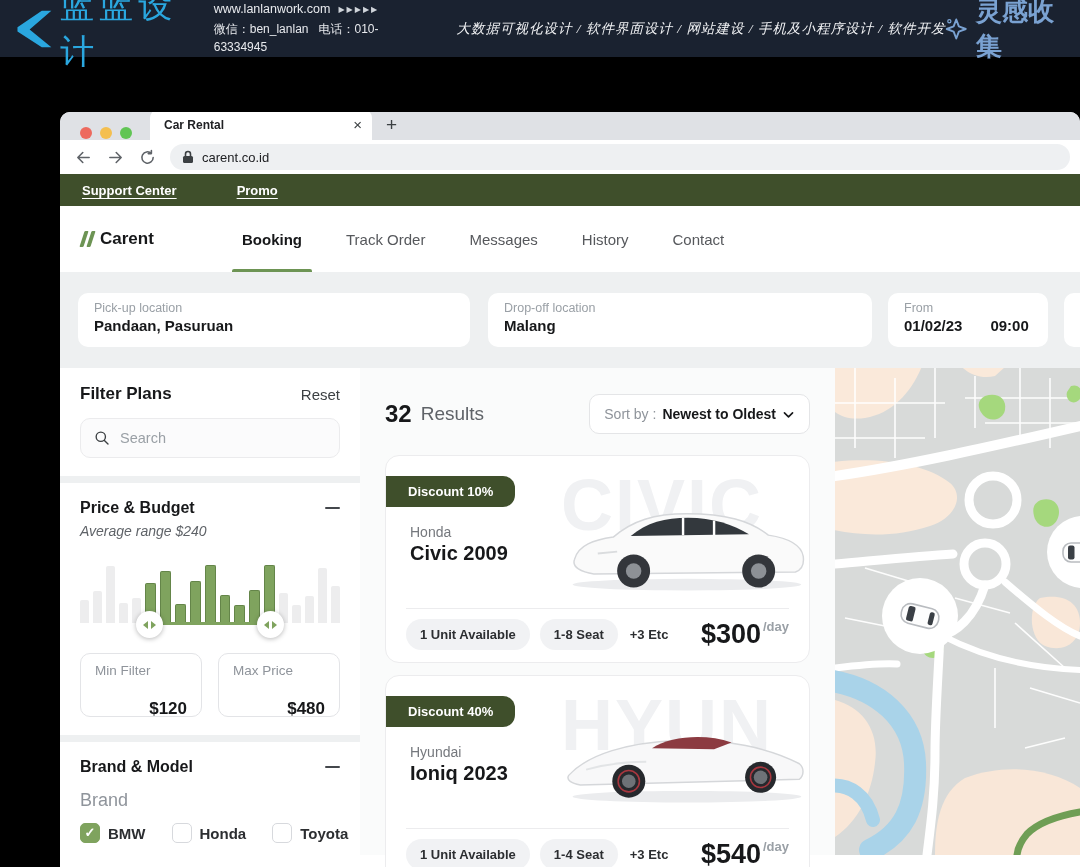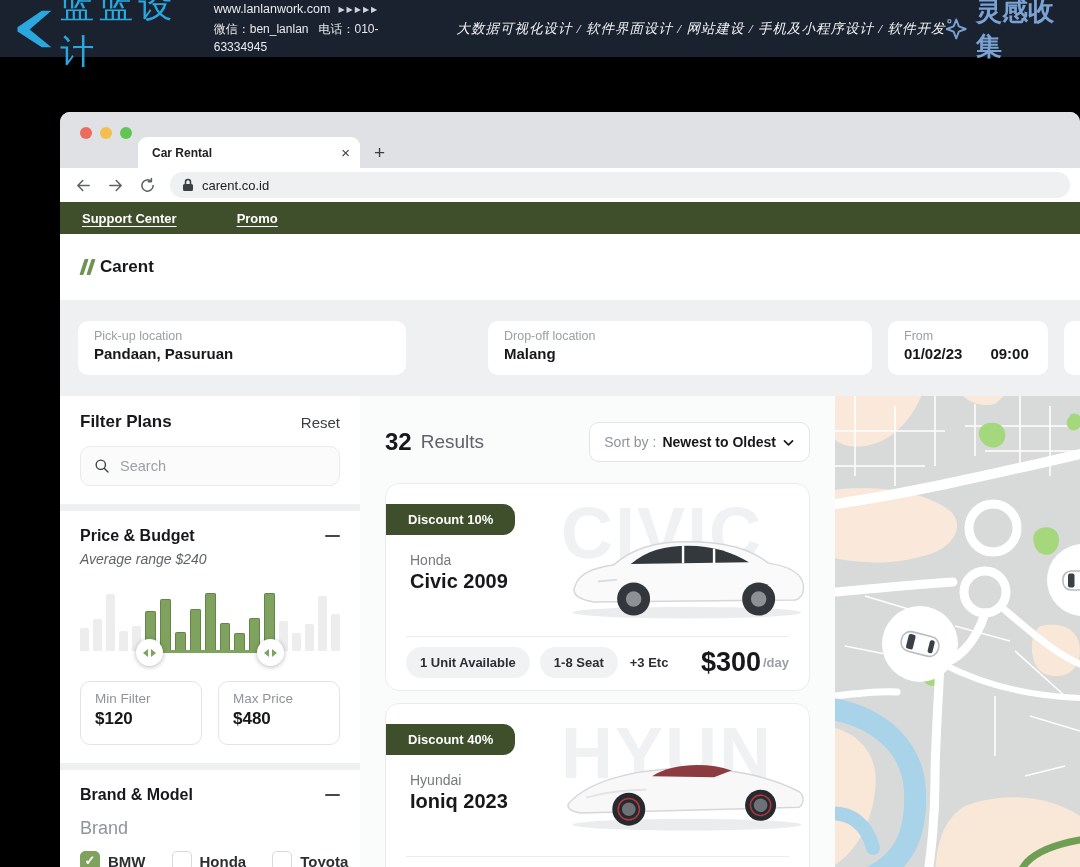--- a/index.html
+++ b/index.html
@@ -16,21 +16,21 @@
   .banner-arrows { color:#cfd4da; font-size:8px; letter-spacing:2px; }
   .banner-services { margin-left:52px; color:#f2f3f5; font-size:13.5px; font-style:italic;
                      font-family:"Liberation Serif", serif; letter-spacing:1px; white-space:nowrap; }
   .banner-right { margin-left:auto; display:flex; align-items:center; gap:8px;
                   color:var(--collect-blue,#7aa2d2); font-family:"Liberation Serif", serif;
                   font-size:26px; font-weight:700; }
 
   
   .browser { position:absolute; left:60px; top:112px; width:1020px; height:755px;
              border-radius:10px 10px 0 0; overflow:hidden; background:#fff; }
-  .tabbar { height:56px; background:#dfe1e5; display:flex; align-items:flex-end; padding:0 0 0 18px; position:relative; }
+  .tabbar { height:28px; background:#dfe1e5; display:flex; align-items:flex-end; padding:0 0 0 30px; position:relative; }
   .traffic { display:flex; gap:8px; align-items:center; position:absolute; left:20px; top:15px; }
   .dot { width:12px; height:12px; border-radius:50%; }
   .dot.r{ background:#ed6a5e; } .dot.y{ background:#f4bf4f; } .dot.g{ background:#61c554; }
   .tab { margin-left:60px; width:222px; height:31px; background:#fff; border-radius:9px 9px 0 0;
          display:flex; align-items:center; padding:0 10px 0 14px; font-size:12px; font-weight:700; color:#202124; }
   .tab .tab-close { margin-left:auto; font-size:15px; font-weight:400; color:#3c4043; cursor:default; }
   .newtab { margin:0 0 6px 14px; font-size:19px; color:#3c4043; line-height:1; }
   .addressbar { height:34px; background:#fff; display:flex; align-items:center; padding:0 10px 0 14px; gap:14px; }
   .nav-ic { width:18px; height:18px; display:flex; align-items:center; justify-content:center; }
   .urlpill { flex:1; height:26px; background:#eef0f2; border-radius:14px; display:flex; align-items:center;
@@ -47,21 +47,21 @@
   .menu .item { position:relative; font-size:15px; color:#56585c; height:66px; display:flex; align-items:center; }
   .menu .item.active { color:#17181a; font-weight:800; }
   .menu .item.active::after { content:""; position:absolute; left:-10px; right:-10px; bottom:0; height:3px;
                               background:var(--green-mid,#6d9454); border-radius:2px 2px 0 0; }
 
   
   .searchstrip { position:relative; height:96px; background:#eef0f1; }
   .sfield { position:absolute; top:21px; height:54px; background:#fff; border-radius:10px; padding:8px 16px; }
   .sfield .lab { font-size:12.5px; color:#9aa0a6; }
   .sfield .val { font-size:15px; font-weight:700; color:#17181a; margin-top:2px; display:flex; gap:28px; }
-  .f1 { left:18px;  width:328px; }
+  .f1 { left:18px;  width:392px; }
   .f2 { left:428px; width:384px; }
   .f3 { left:828px; width:160px; }
   .f4 { left:1004px; width:160px; }
 
   
   .content { display:flex; height:487px; background:#fafbfb; }
   aside.filters { width:300px; background:#fff; flex:none; }
   .fsection { padding:16px 20px 18px; background:#fff; }
   .fdivider { height:7px; background:#eef0f1; }
   .fp-row { display:flex; align-items:center; justify-content:space-between; }
@@ -81,21 +81,21 @@
   .hist-base { position:absolute; left:26.5%; right:26.5%; bottom:-2px; height:3px; background:var(--green-hist,#7fa35e); }
   .handle { position:absolute; bottom:-15px; width:27px; height:27px; border-radius:50%; background:#fff;
             box-shadow:0 1px 5px rgba(0,0,0,.28); display:flex; align-items:center; justify-content:center; gap:3px; }
   .handle.min { left:calc(26.5% - 13px); } .handle.max { left:calc(73.5% - 14px); }
   .tri { width:0; height:0; border-top:4px solid transparent; border-bottom:4px solid transparent; }
   .tri.l { border-right:5px solid var(--green-hist,#7fa35e); }
   .tri.r { border-left:5px solid var(--green-hist,#7fa35e); }
   .minmax { display:flex; gap:16px; margin-top:30px; }
   .mbox { width:122px; height:64px; border:1px solid #e3e4e7; border-radius:10px; padding:9px 14px; background:#fff; }
   .mbox .lab { font-size:13.5px; color:#8f949b; }
-  .mbox .val { font-size:17px; font-weight:800; color:#17181a; margin-top:3px; }
+  .mbox .val { font-size:17px; font-weight:800; color:#17181a; margin-top:21px;text-align:right; }
   .brand-lab { font-size:18px; color:#8f949b; margin-top:14px; }
   .brand-row { display:flex; gap:26px; margin-top:12px; }
   .brand-option { display:flex; align-items:center; gap:8px; font-size:15px; font-weight:600; color:#2c2e31; }
   .cb { width:20px; height:20px; border:1.5px solid #d7d9dd; border-radius:5px; background:#fff; position:relative; }
   .cb.checked { background:var(--green-hist,#7fa35e); border-color:var(--green-hist,#7fa35e); }
   .cb.checked::after { content:"\2713"; position:absolute; left:3.5px; top:0.5px; color:#fff; font-size:13px; font-weight:700; }
 
   
   main.results { flex:1; padding:26px 25px 0; }
   .res-head { display:flex; align-items:center; }
@@ -111,21 +111,21 @@
                letter-spacing:2px; white-space:nowrap; }
   .badge { position:absolute; left:0; top:20px; background:var(--green-dark,#3f4f2b); color:#fff;
            font-size:13px; font-weight:700; padding:8px 22px; border-radius:0 12px 12px 0; }
   .car-brand { position:absolute; left:24px; top:68px; font-size:14px; color:#75787d; }
   .car-model { position:absolute; left:24px; top:86px; font-size:20px; font-weight:800; color:#17181a; }
   .car-img { position:absolute; right:-2px; top:28px; }
   .card-div { position:absolute; left:20px; right:20px; top:152px; height:1px; background:#ececee; }
   .card-foot { position:absolute; left:20px; right:20px; top:163px; display:flex; align-items:center; gap:10px; }
   .pill { background:#f1f2f4; border-radius:16px; padding:8px 14px; font-size:13px; font-weight:700; color:#2c2e31; }
   .etc { font-size:13px; font-weight:700; color:#2c2e31; margin-left:2px; }
-  .price { margin-left:auto; font-size:27px; font-weight:800; color:#17181a; display:flex; align-items:center; }
+  .price { margin-left:auto; font-size:27px; font-weight:800; color:#17181a; display:flex; align-items:flex-start; }
   .price .per { font-size:13px; font-weight:700; color:#9aa0a6; margin-left:2px; }
 
   
   .map { width:245px; flex:none; position:relative; }
 </style>
 </head>
 <body>
 
 <div class="stage">
 
@@ -199,20 +199,27 @@
       <a>Promo</a>
     </div>
 
     <nav class="sitenav">
       <div class="logo">
         <span class="slashes">
             <span class="slash"></span>
             <span class="slash"></span>
           </span>
         <span>Carent</span>
+      </div>
+      <div class="menu">
+        <div class="item active">Booking</div>
+        <div class="item">Track Order</div>
+        <div class="item">Messages</div>
+        <div class="item">History</div>
+        <div class="item">Contact</div>
       </div>
     </nav>
 
     <div class="searchstrip">
       <div class="sfield f1">
         <div class="lab">Pick-up location</div>
         <div class="val">
             <span>Pandaan, Pasuruan</span>
           </div>
       </div>

